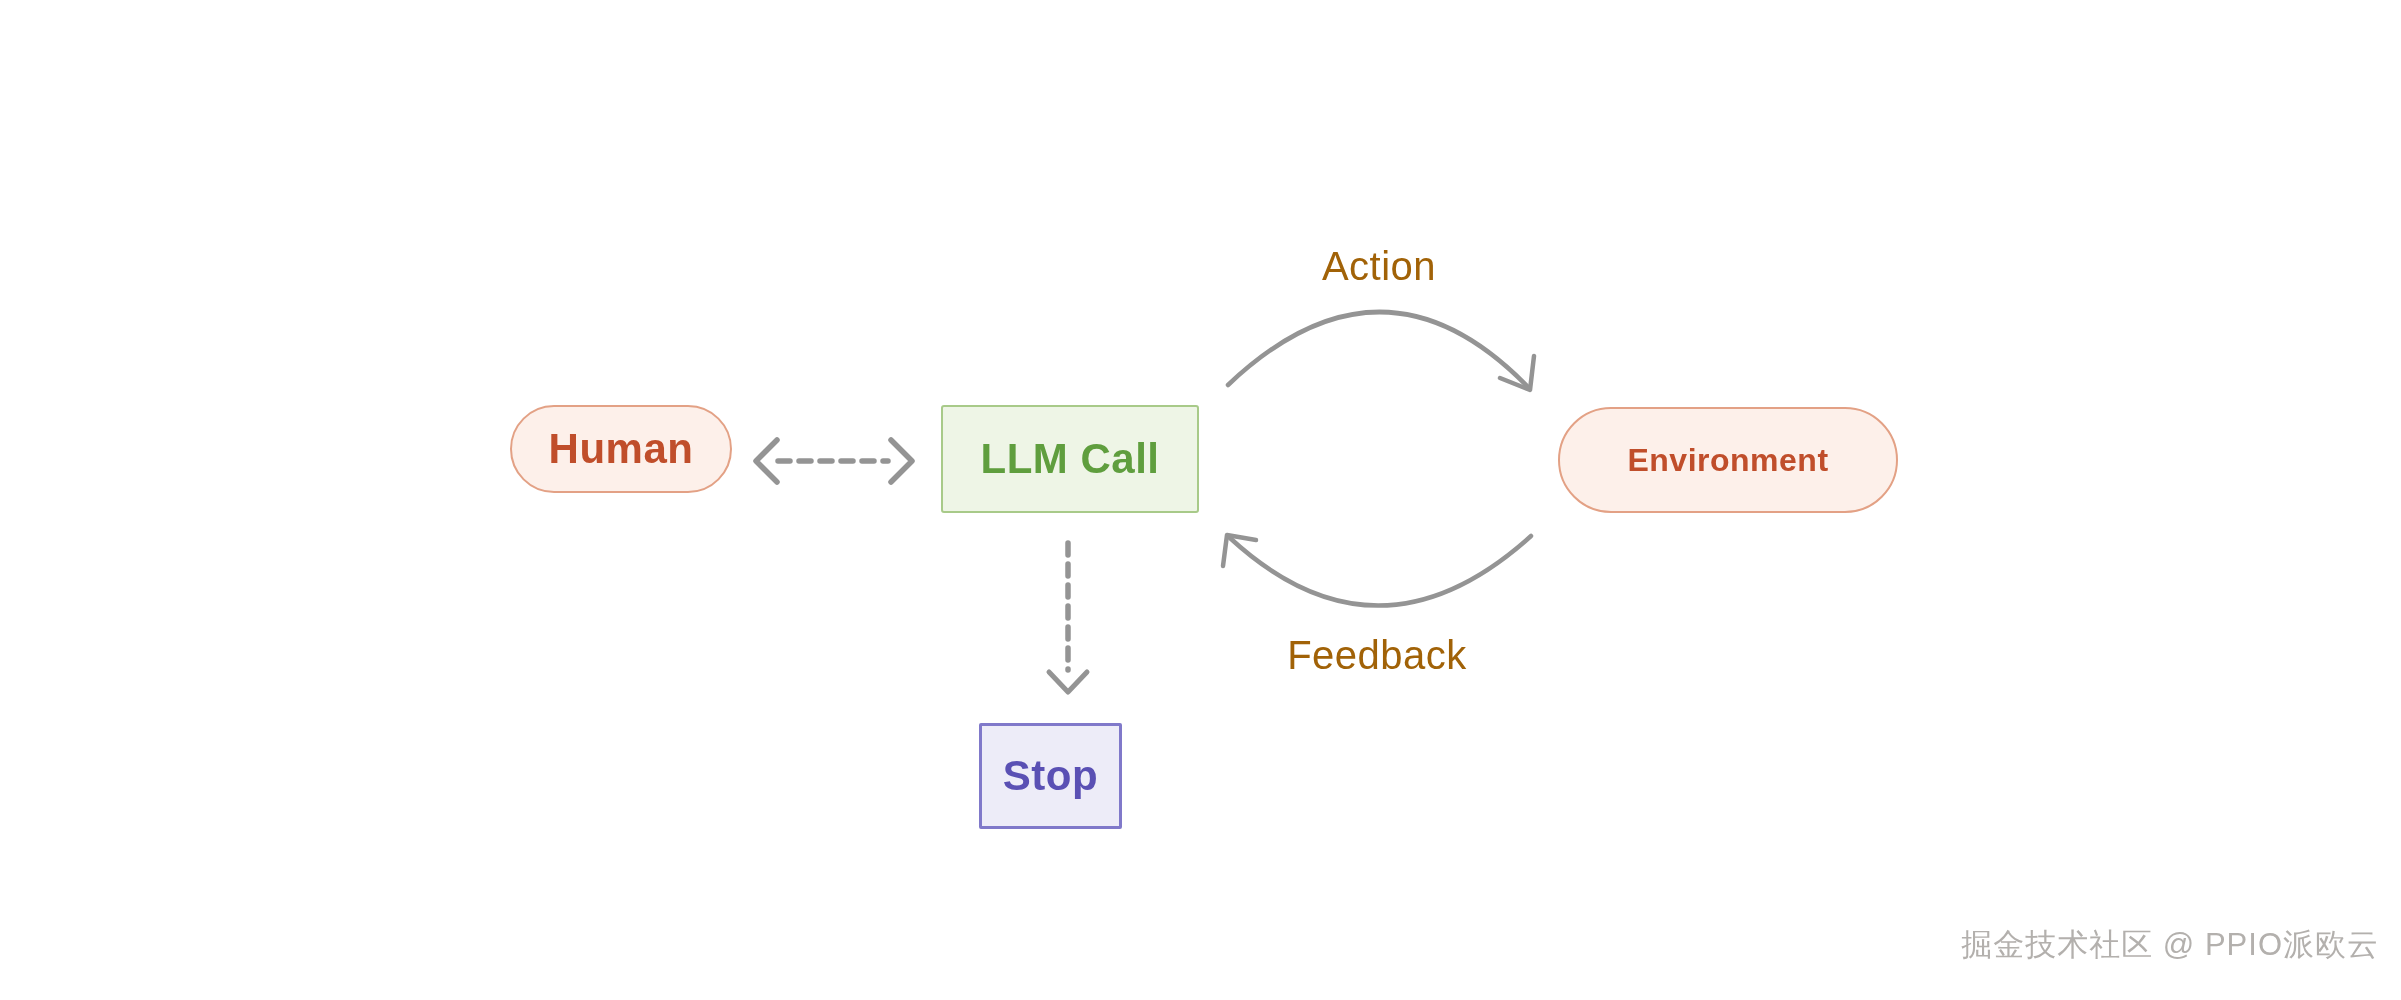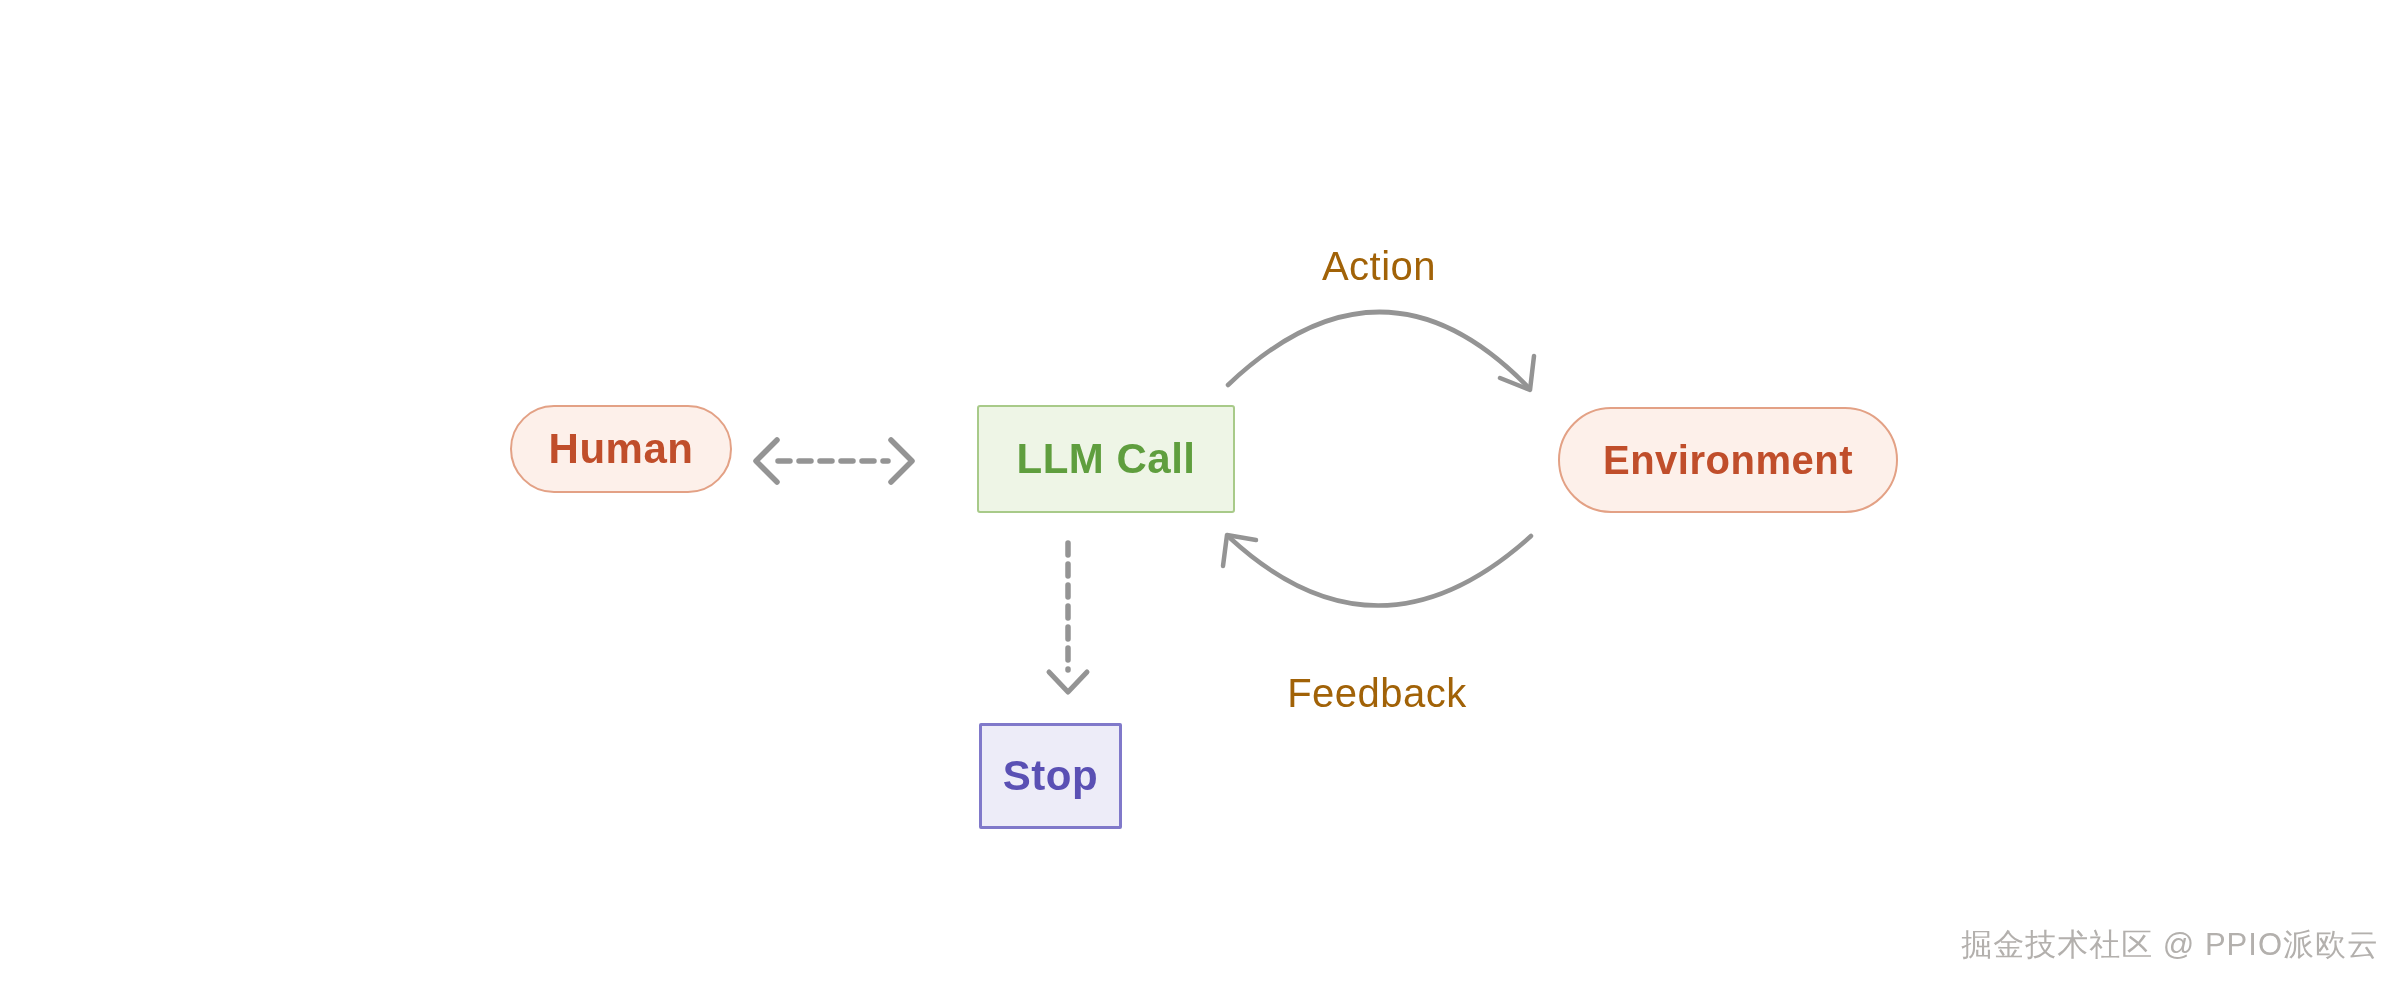--- a/index.html
+++ b/index.html
@@ -33,48 +33,47 @@
     color: #c04e2b;
     font-size: 42px;
   }
   .node-llm {
     left: 941px; top: 405px; width: 258px; height: 108px;
     background: #eef5e6;
     border: 2px solid #a8ca89;
     border-radius: 3px;
     color: #5f9e3e;
     font-size: 42px;
-    margin-left: 36px;
   }
   .node-environment {
     left: 1558px; top: 407px; width: 340px; height: 106px;
     background: #fdf0ea;
     border: 2px solid #e3a185;
     border-radius: 53px;
     color: #c04e2b;
-    font-size: 40px;
+    font-size: 32px;
   }
   .node-stop {
     left: 979px; top: 723px; width: 143px; height: 106px;
     background: #edecf8;
     border: 3px solid #8079ca;
     border-radius: 2px;
     color: #5a50b4;
     font-size: 42px;
   }
   .edge-label {
     position: absolute;
     transform: translate(-50%, -50%);
     color: #a16207;
     font-size: 40px;
     letter-spacing: 0.5px;
     white-space: nowrap;
   }
   .edge-label-action   { left: 1379px; top: 266px; }
-  .edge-label-feedback { left: 1377px; top: 693px; }
+  .edge-label-feedback { left: 1377px; top: 655px; }
   .watermark {
     position: absolute;
     right: 22px; top: 924px;
     font-size: 31px;
     color: #b3b0ad;
     text-shadow: 1px 1px 0 #ffffff, 2px 2px 1px rgba(255,255,255,0.9);
     letter-spacing: 1px;
     white-space: nowrap;
   }
 </style>

